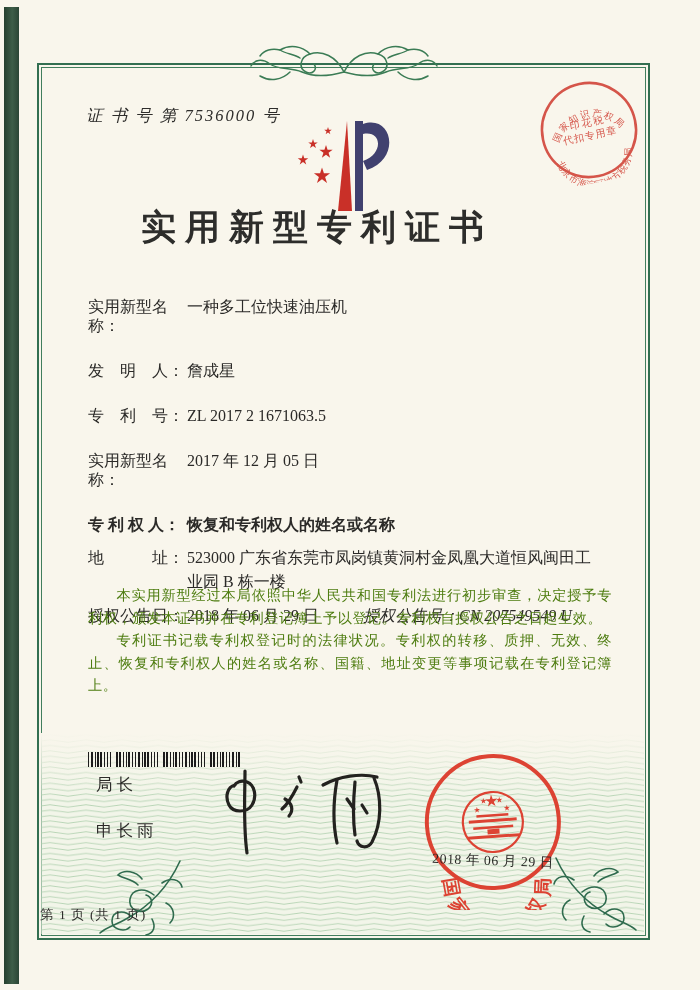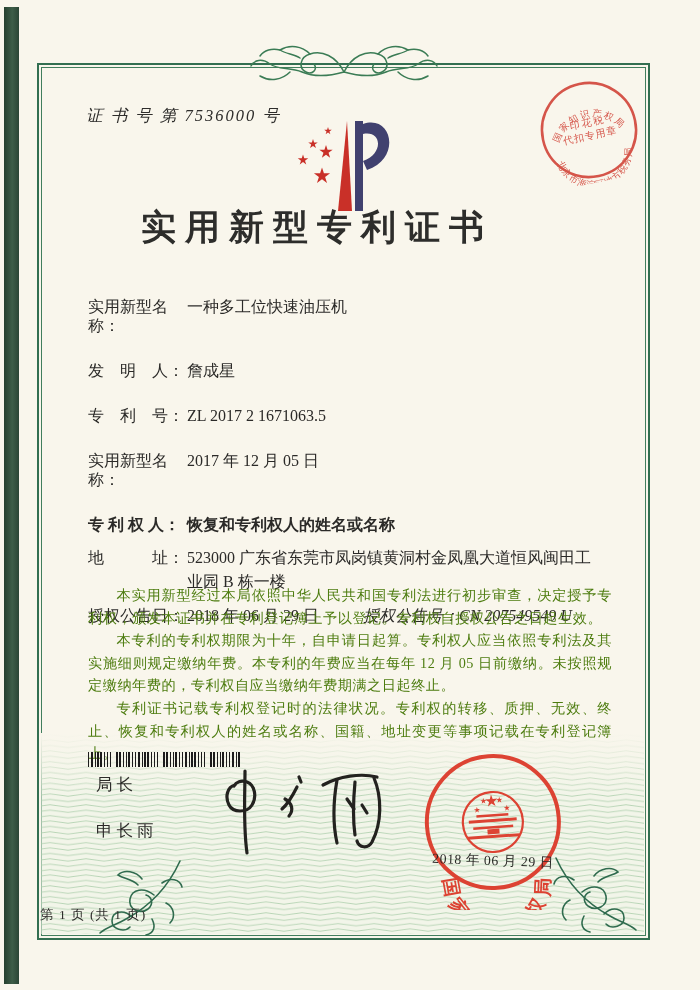--- a/index.html
+++ b/index.html
@@ -165,21 +165,20 @@
       <span class="fvalue">2018 年 06 月 29 日</span>
       <span class="grant2">
         <span>授权公告号：</span>
         <span>CN 207549549 U</span>
       </span>
     </div>
   </div>
 
   <div class="abs body">
     <p>本实用新型经过本局依照中华人民共和国专利法进行初步审查，决定授予专利权，颁发本证书并在专利登记簿上予以登记。专利权自授权公告之日起生效。</p>
-    <p>本专利的专利权期限为十年，自申请日起算。专利权人应当依照专利法及其实施细则规定缴纳年费。本专利的年费应当在每年 12 月 05 日前缴纳。未按照规定缴纳年费的，专利权自应当缴纳年费期满之日起终止。</p>
     <p>专利证书记载专利权登记时的法律状况。专利权的转移、质押、无效、终止、恢复和专利权人的姓名或名称、国籍、地址变更等事项记载在专利登记簿上。</p>
   </div>
 
   <div class="abs barcode"></div>
 
   <div class="abs dtitle">局长</div>
   <div class="abs dname">申长雨</div>
 
   <svg class="abs signature" viewBox="0 0 195 100">
     <g fill="none" stroke="#23221f" stroke-width="3.2" stroke-linecap="round">

